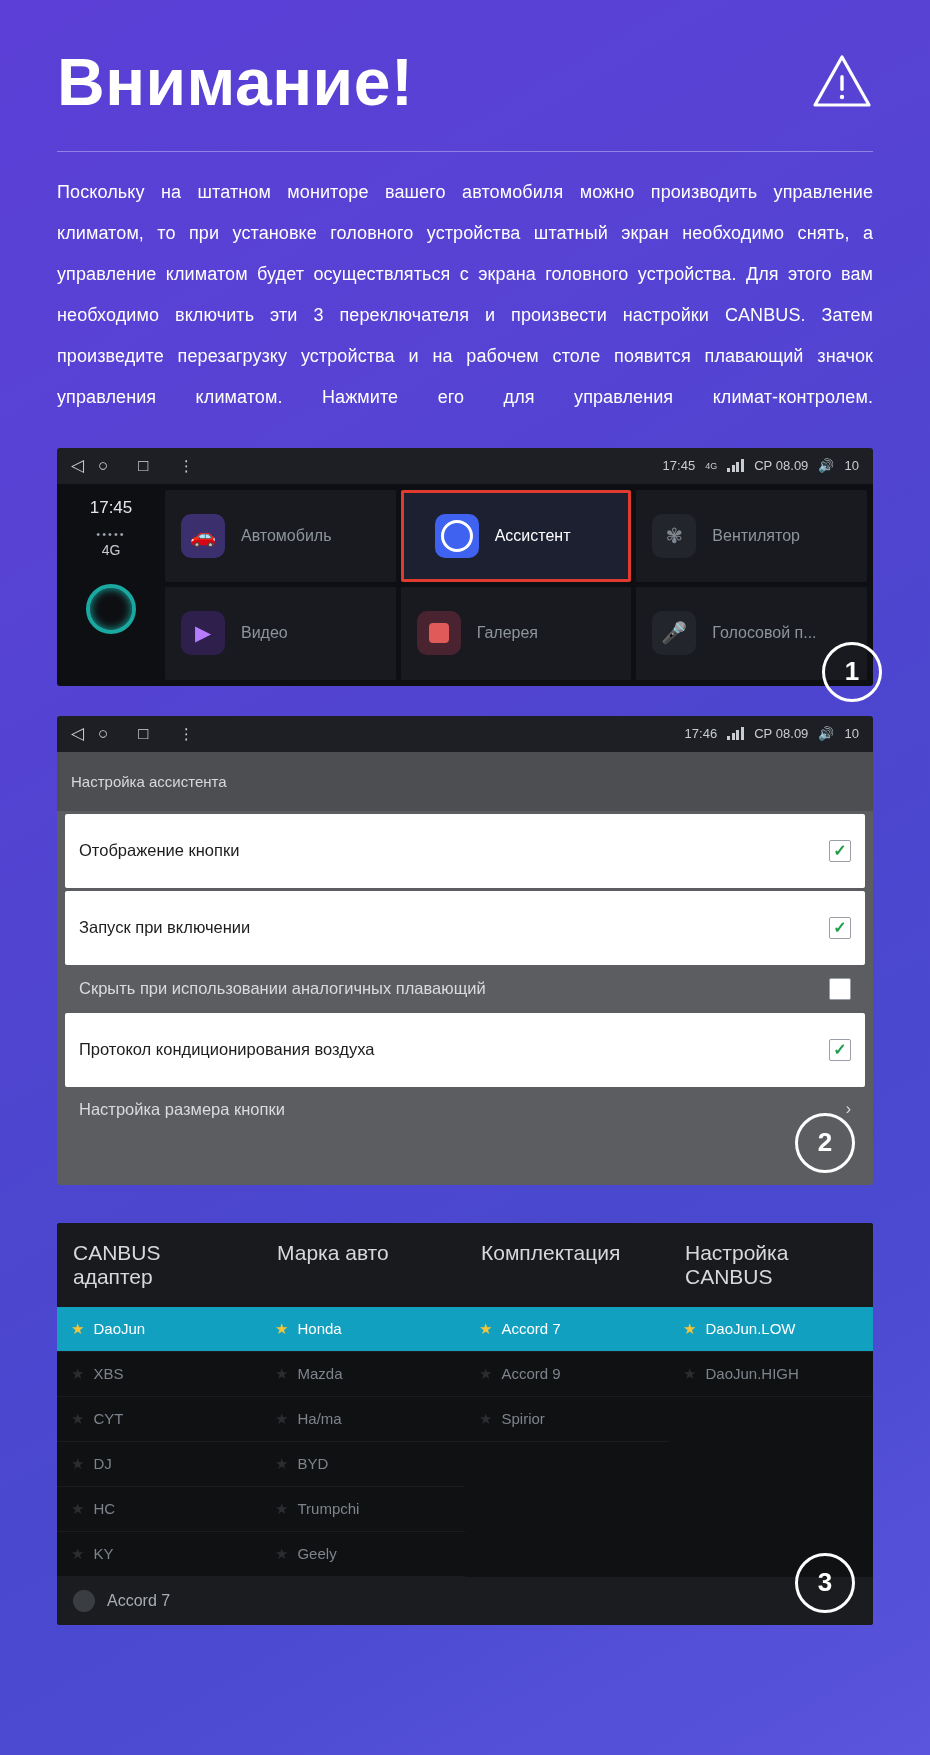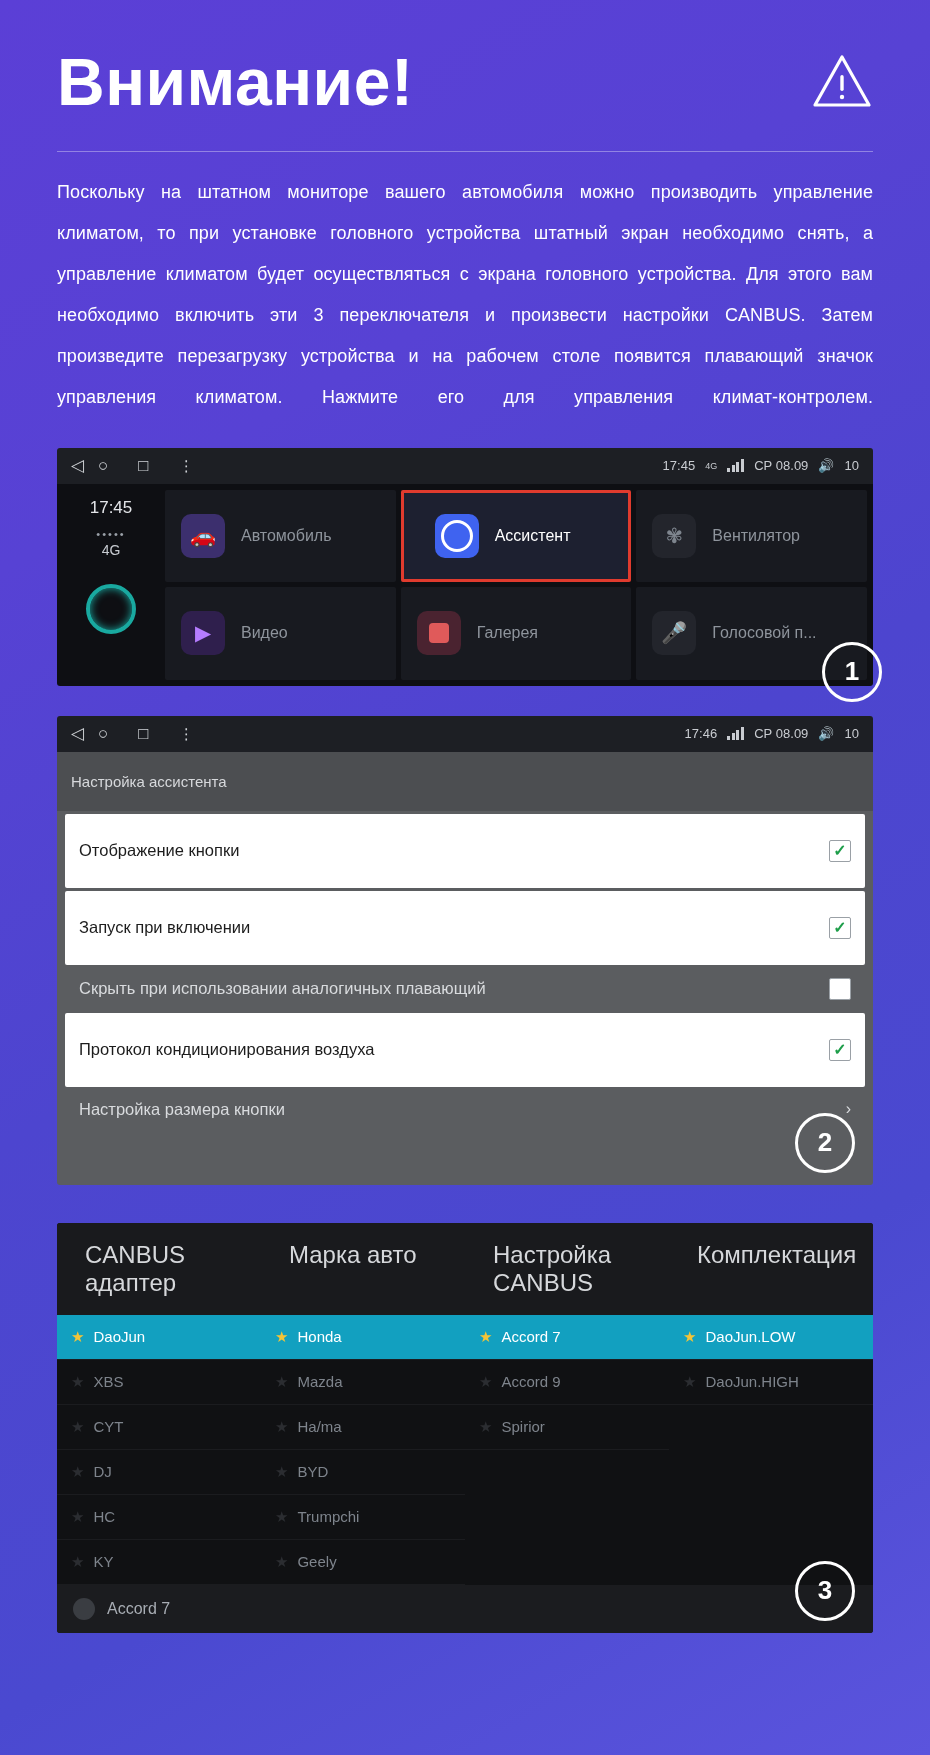--- a/index.html
+++ b/index.html
@@ -82,21 +82,21 @@
   }
   .set-row.dim { background:transparent; color:#d9dbde; margin:0 8px; padding:10px 14px; }
   .chk { width:20px; height:20px; border:1px solid #9aa0a6; background:#fff; border-radius:2px; display:flex; align-items:center; justify-content:center; color:#1e9e4a; font-size:16px; font-weight:bold; }
   .chk.off { color:transparent; }
   .chev { color:#d9dbde; font-size:16px; }
   .set-pad { height:56px; }
 
   
   .canbus { background:#101113; }
   .cb-head { display:flex; background:#191a1d; }
-  .cb-head div { flex:1; padding:18px 16px; font-size:24px; color:#d6d8db;margin-left:12px; }
+  .cb-head div { flex:1; padding:18px 16px; font-size:21px; color:#d6d8db; }
   .cb-row { display:flex; }
   .cb-cell { flex:1; padding:13px 14px; font-size:15px; display:flex; align-items:center; gap:9px; box-sizing:border-box; }
   .cb-row.sel .cb-cell { background:#12a0c0; color:#fff; }
   .cb-row .cb-cell { color:#7e848c; border-bottom:1px solid #1b1c1f; }
   .star { font-size:15px; color:#f2c438; }
   .star.off { color:#2b2d31; }
   .cb-cell.empty { border-bottom:none; }
   .cb-foot { display:flex; align-items:center; gap:12px; padding:13px 16px; background:#1b1c1f; color:#a8adb4; font-size:16px; }
   .foot-dot { width:22px;height:22px;border-radius:50%;background:#3a3d42; }
 
@@ -248,22 +248,22 @@
     </div>
     <div class="badge inset">2</div>
   </div>
 
   <div class="shot" style="margin-top:38px;">
     <div class="shot-inner">
       <div class="canbus">
         <div class="cb-head">
           <div>CANBUS адаптер</div>
           <div>Марка авто</div>
+          <div>Комплектация</div>
           <div>Настройка CANBUS</div>
-          <div>Комплектация</div>
         </div>
 
         <div class="cb-row sel">
           <div class="cb-cell">
               <span class="star">★</span>
               <span>DaoJun</span>
             </div>
           <div class="cb-cell">
               <span class="star">★</span>
               <span>Honda</span>

